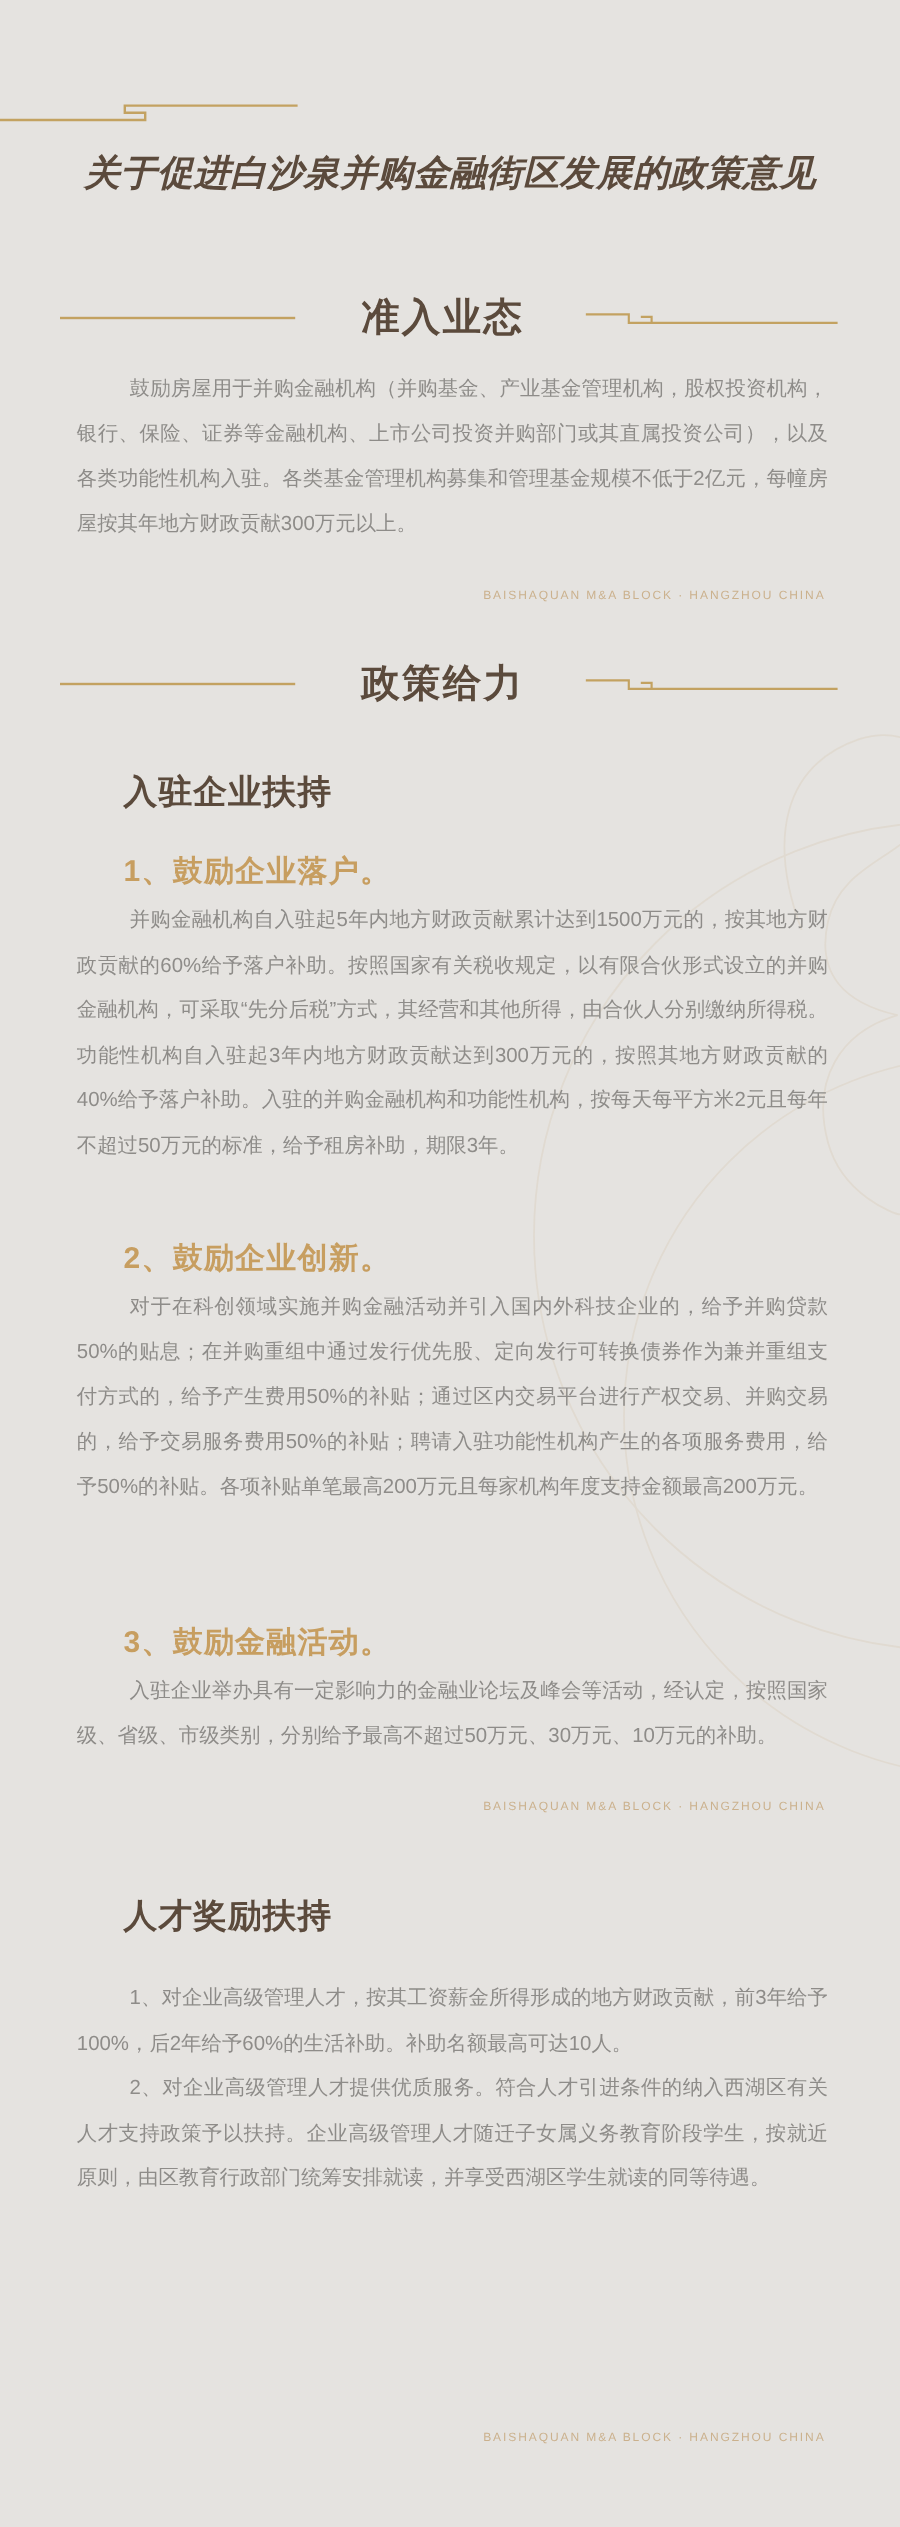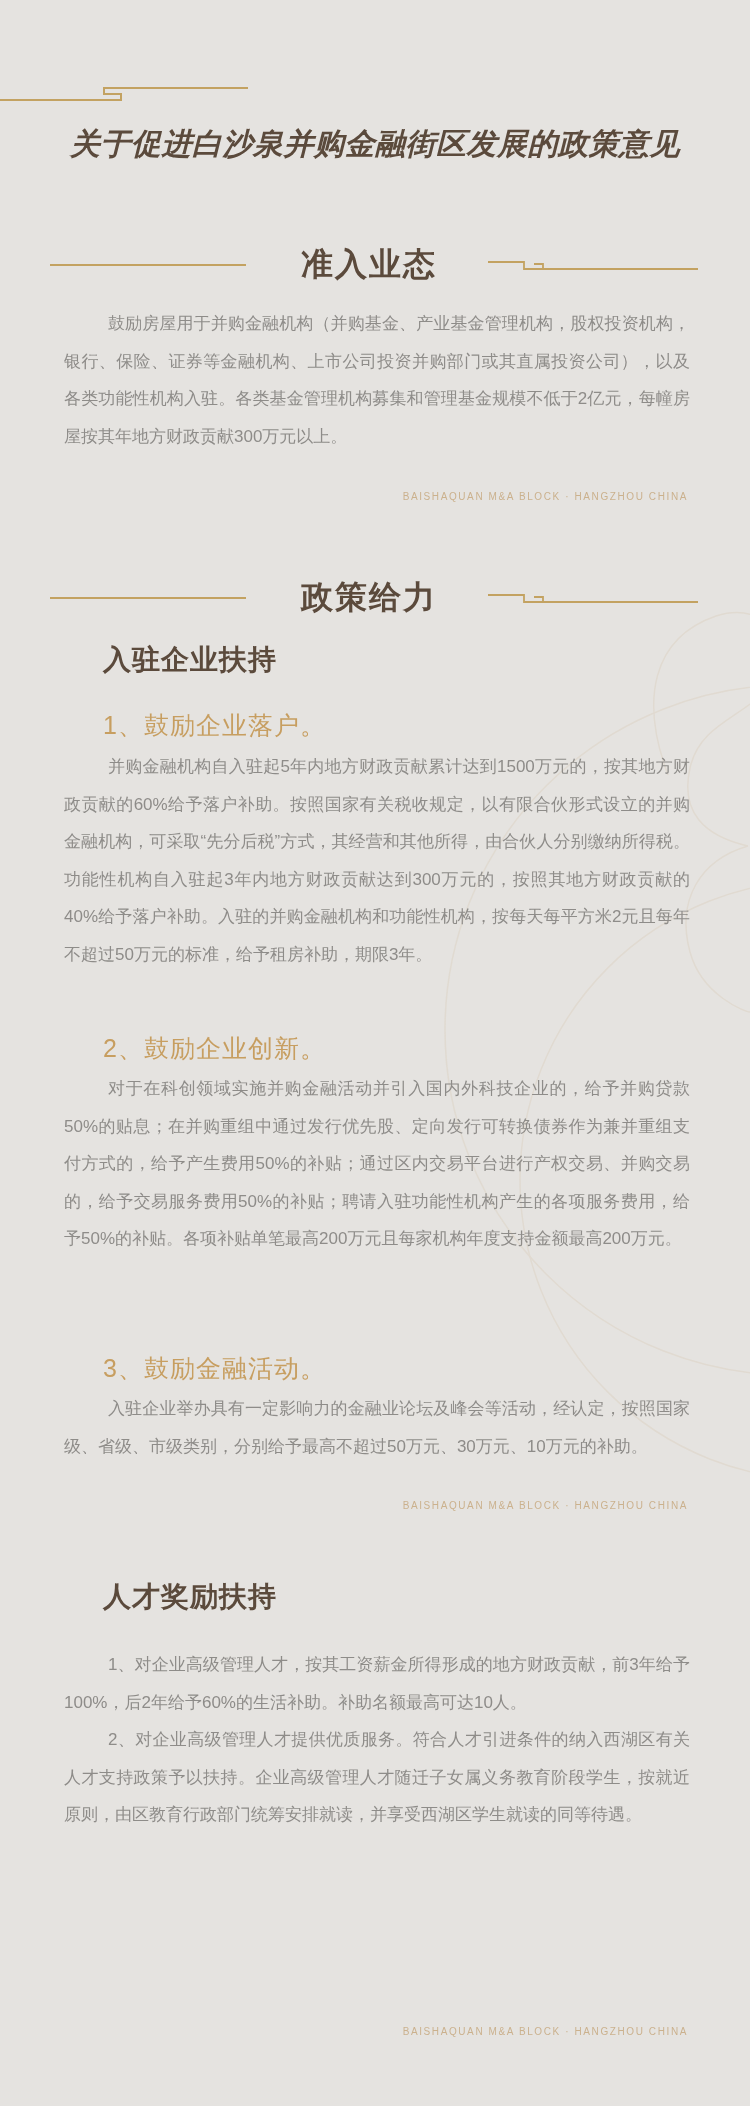--- a/index.html
+++ b/index.html
@@ -29,21 +29,21 @@
     font-size:32px;font-weight:bold;color:#5b4a3c;
     letter-spacing:2px;margin:0 14px 0 18px;white-space:nowrap;
   }
   .line-left{width:196px;height:0;border-top:2px solid #c3a261;}
   .sub-title{
     left:103px;
     font-size:28px;font-weight:bold;color:#5b4a3c;letter-spacing:1px;
   }
   .item-label{
     left:103px;
-    font-size:25px;font-weight:normal;color:#c79e60;letter-spacing:1px;
+    font-size:25px;font-weight:bold;color:#c79e60;letter-spacing:1px;
   }
   .body-text{
     left:64px;width:626px;
     font-size:17px;line-height:37.5px;color:#8e8c89;
     text-align:justify;text-justify:inter-ideograph;
   }
   .body-text p{margin:0;text-indent:44px;}
   .watermark{
     right:62px;
     font-size:10px;letter-spacing:1.6px;
@@ -77,21 +77,21 @@
       <path d="M0,4 H36 V11 H55 V6 H46 M55,11 H210" fill="none" stroke="#c3a261" stroke-width="1.8"></path>
     </svg>
   </div>
 
   <div class="abs body-text" style="top:305px;">
     <p>鼓励房屋用于并购金融机构（并购基金、产业基金管理机构，股权投资机构，银行、保险、证券等金融机构、上市公司投资并购部门或其直属投资公司），以及各类功能性机构入驻。各类基金管理机构募集和管理基金规模不低于2亿元，每幢房屋按其年地方财政贡献300万元以上。</p>
   </div>
 
   <div class="abs watermark" style="top:491px;">BAISHAQUAN M&amp;A BLOCK · HANGZHOU CHINA</div>
 
-  <div class="abs sec-head" style="top:576px;">
+  <div class="abs sec-head" style="top:548px;">
     <span class="line-left"></span>
     <span class="txt">政策给力</span>
     <svg width="212" height="14" viewBox="0 0 212 14" xmlns="http://www.w3.org/2000/svg">
       <path d="M0,4 H36 V11 H55 V6 H46 M55,11 H210" fill="none" stroke="#c3a261" stroke-width="1.8"></path>
     </svg>
   </div>
 
   <h2 class="abs sub-title" style="top:641px;margin:0;">入驻企业扶持</h2>
 
   <h3 class="abs item-label" style="top:709px;margin:0;">1、鼓励企业落户。</h3>

